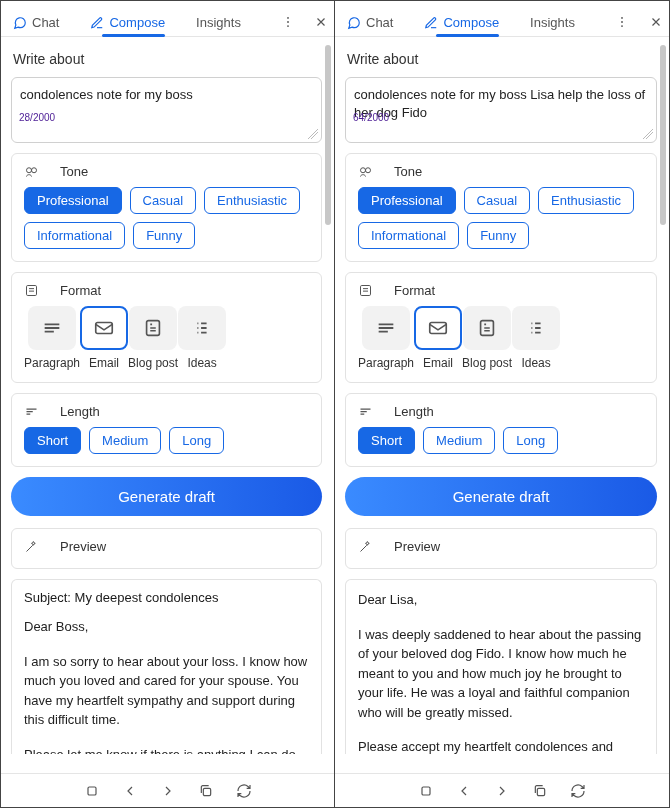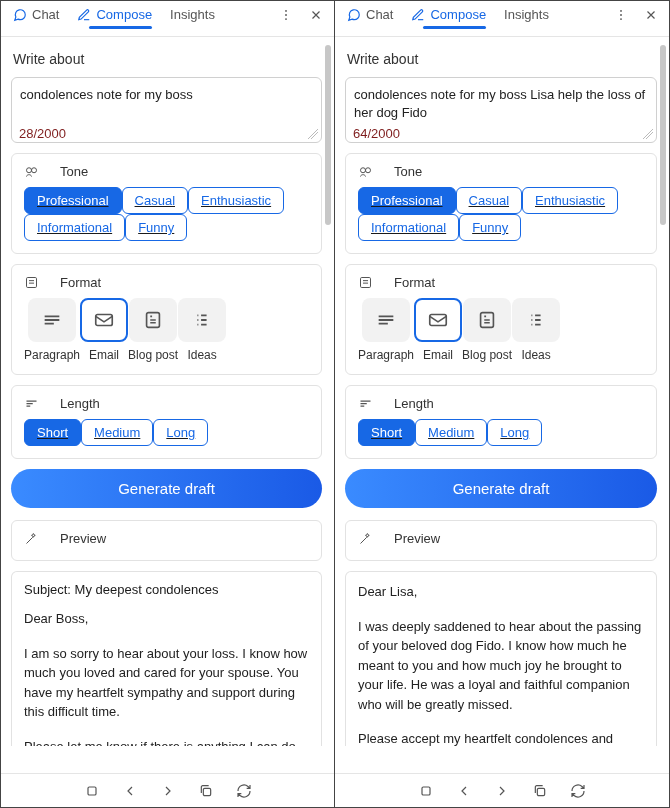--- a/index.html
+++ b/index.html
@@ -16,25 +16,25 @@
     width:335px;
     height:808px;
     border:1px solid #444;
     background:#fff;
     position:relative;
     display:flex;
     flex-direction:column;
   }
   .pane + .pane { border-left:none; }
   .tabbar {
-    display:flex; align-items:flex-start;
+    display:flex; align-items:flex-end;
     height:36px;
     padding:0 4px;
     border-bottom:1px solid #e5e5e5;
-    gap:2px;
+    gap:15px;
   }
   .tab {
     display:flex; align-items:center;
     gap:5px;
     padding:6px 8px;
     font-size:13px;
     color:#555;
     cursor:pointer;
   }
   .tab.active { color:#1768e5; position:relative; }
@@ -76,30 +76,30 @@
     border-radius:6px;
     padding:8px 8px 16px 8px;
     font:13px "Segoe UI",Arial,sans-serif;
     resize:none;
     position:relative;
     line-height:1.35;
     color:#222;
   }
   .ta-wrap{position:relative;margin-bottom:10px;}
   .count{
-    position:absolute; left:8px; bottom:2px;
-    font-size:13px; color:#7f1d1d;
+    position:absolute; left:8px; bottom:20px;
+    font-size:10px; color:#4c1d95;
   }
   .corner{
     position:absolute; right:4px; bottom:4px; width:10px;height:10px;
     background:
       linear-gradient(135deg,transparent 50%, #bbb 50%, #bbb 55%, transparent 55%),
       linear-gradient(135deg,transparent 65%, #bbb 65%, #bbb 70%, transparent 70%);
   }
-  .chips{display:flex;flex-wrap:wrap;text-decoration:underline;}
+  .chips{display:flex;flex-wrap:wrap;gap:8px;}
   .chip{
     border:1px solid #1768e5;
     color:#1768e5;
     background:#fff;
     border-radius:6px;
     padding:5px 12px;
     font-size:13px;
     cursor:pointer;
   }
   .chip.sel{

